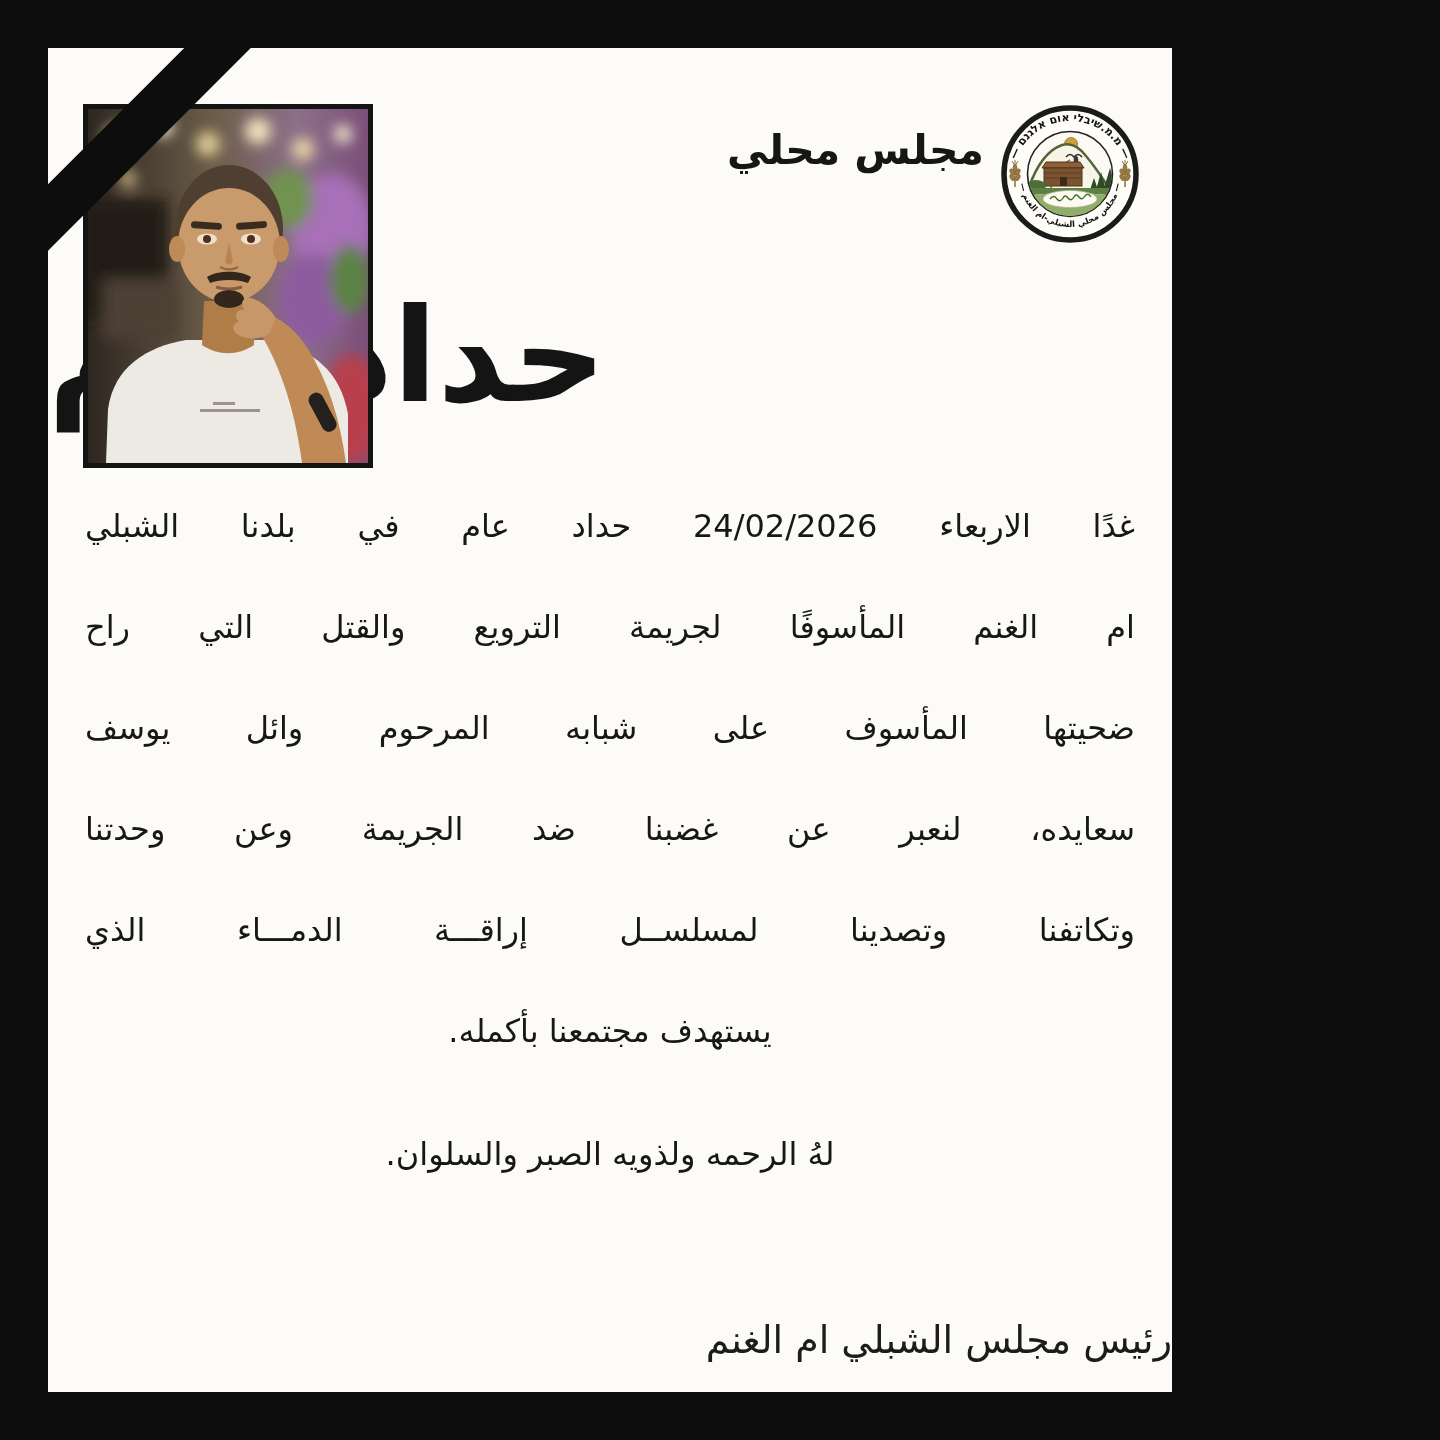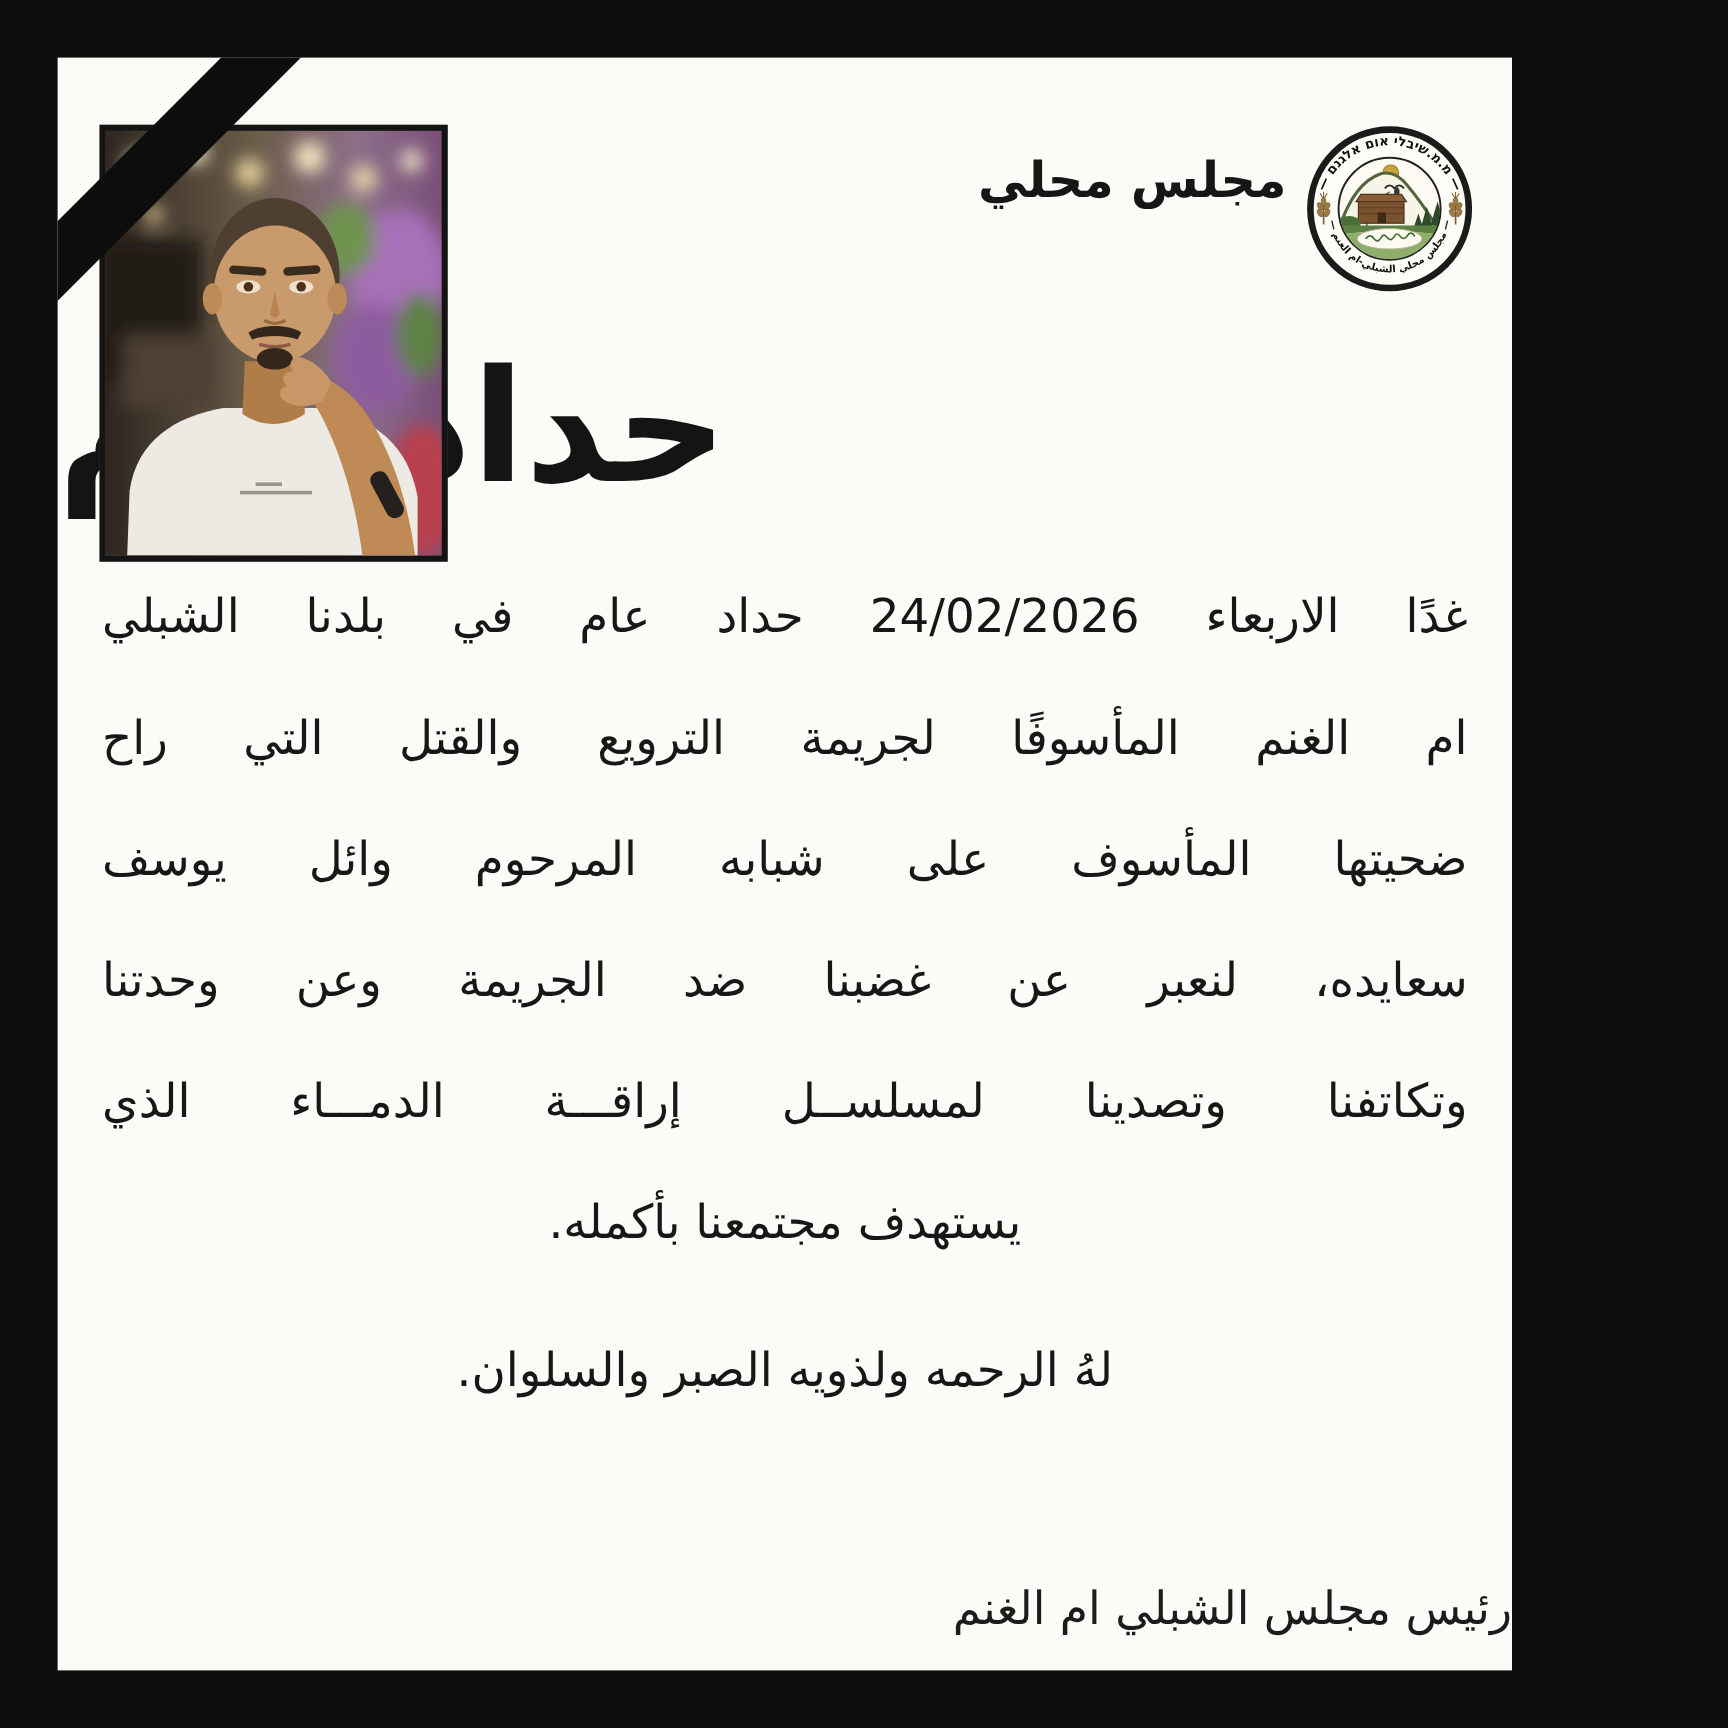--- a/index.html
+++ b/index.html
@@ -5,21 +5,21 @@
   html, body {
     margin: 0; padding: 0;
     width: 1440px; height: 1440px;
     background: #0d0d0d;
     overflow: hidden;
     font-family: "DejaVu Sans", sans-serif;
   }
   .page {
     position: absolute;
     left: 48px; top: 48px;
-    width: 1212px; height: 1344px;
+    width: 1124px; height: 1344px;
     background: #fcfbf8;
     overflow: hidden;
   }
   
   .ribbon {
     position: absolute;
     left: -115px; top: 61px;
     width: 400px; height: 47px;
     background: #0d0d0d;
     transform: rotate(-45deg);
@@ -57,23 +57,23 @@
     margin: 0;
     text-align: left;
     direction: rtl;
     font-size: 130px;
     font-weight: bold;
     color: #141414;
     letter-spacing: -1px;
   }
   .body-text {
     position: absolute;
-    top: 416px; left: 37px; right: 37px;
-    direction: rtl;
-    font-size: 39px;
+    top: 428px; left: 37px; right: 37px;
+    direction: rtl;
+    font-size: 32px;
     color: #171717;
   }
   .jline {
     line-height: 101px;
     text-align: justify;
     text-align-last: justify;
   }
   .cline {
     line-height: 101px;
     text-align: center;

